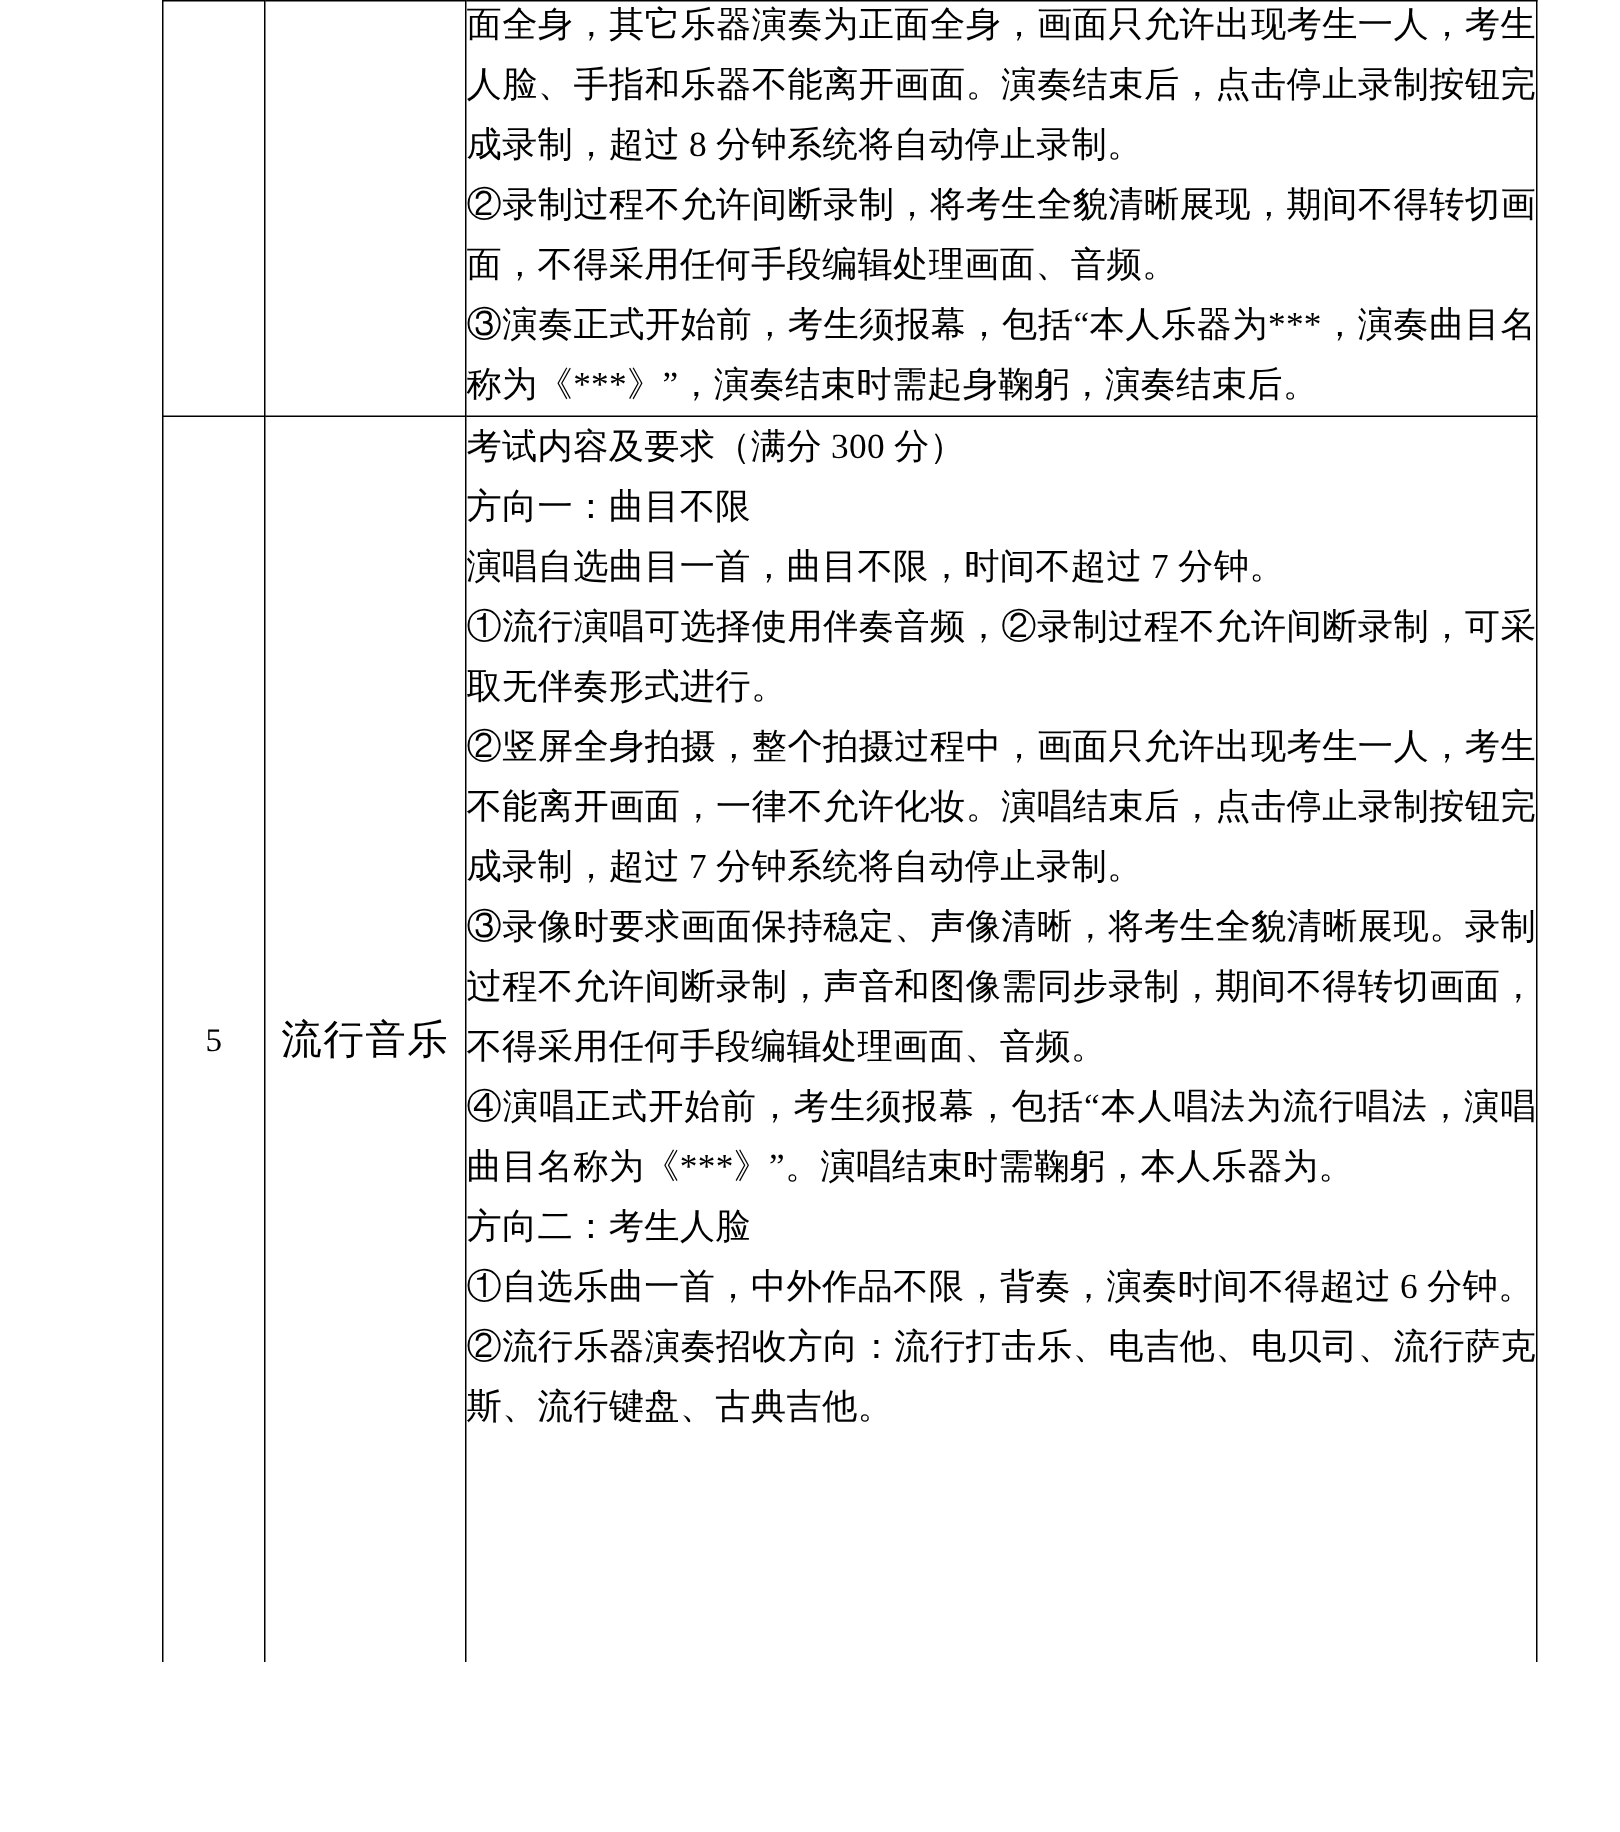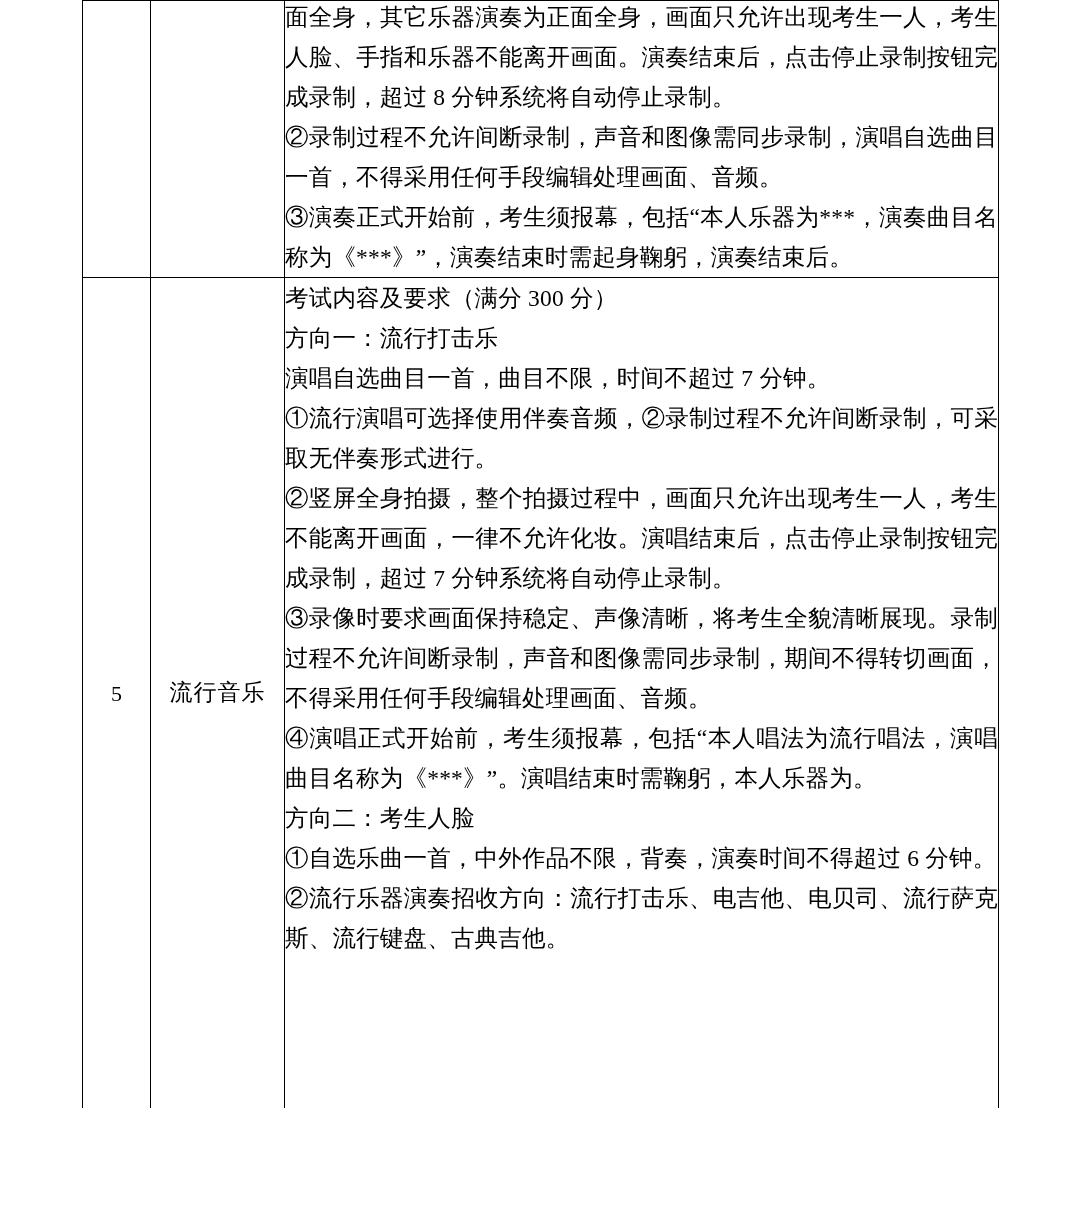--- a/index.html
+++ b/index.html
@@ -17,40 +17,40 @@
   .page {
     position: relative;
     width: 1080px;
     height: 1221px;
     box-sizing: border-box;
   }
   table.doc-table {
     border-collapse: collapse;
     table-layout: fixed;
     width: 916px;
-    margin-left: 82px;
+    margin-left: 108px;
     padding-left: 35px;
   }
   table.doc-table td {
     border: 1.5px solid #000000;
     vertical-align: top;
     padding: 0;
   }
   
   col.c-num { width: 68px; }
   col.c-name { width: 134px; }
   col.c-body { width: 714px; }
 
   .cell-num, .cell-name {
     text-align: center;
     font-size: 22px;
     line-height: 1.5;
   }
   .cell-name {
-    font-size: 23px;
+    font-size: 27px;
     letter-spacing: 1px;
   }
   .cell-body {
     padding: 2px 14px 6px 14px;
   }
   .para {
     font-size: 23.5px;
     line-height: 40px;
     text-align: justify;
     text-justify: inter-ideograph;
@@ -100,38 +100,38 @@
             <span class="num-text"></span>
           </div>
         </td>
         <td class="cell-name">
           <div class="name-wrap">
             <span class="name-text"></span>
           </div>
         </td>
         <td class="cell-body">
           <p class="para">面全身，其它乐器演奏为正面全身，画面只允许出现考生一人，考生人脸、手指和乐器不能离开画面。演奏结束后，点击停止录制按钮完成录制，超过 8 分钟系统将自动停止录制。</p>
-          <p class="para">②录制过程不允许间断录制，声音和图像需同步录制，演唱自选曲目一首，不得采用任何手段编辑处理画面、音频。</p>
+          <p class="para">②录制过程不允许间断录制，将考生全貌清晰展现，期间不得转切画面，不得采用任何手段编辑处理画面、音频。</p>
           <p class="para">③演奏正式开始前，考生须报幕，包括“本人乐器为***，演奏曲目名称为《***》”，演奏结束时需起身鞠躬，演奏结束后。</p>
         </td>
       </tr>
       <tr>
         <td class="cell-num last-row-clip">
           <div class="num-wrap" style="height:830px;">
             <span class="num-text">5</span>
           </div>
         </td>
         <td class="cell-name last-row-clip">
           <div class="name-wrap" style="height:830px;">
             <span class="name-text">流行音乐</span>
           </div>
         </td>
         <td class="cell-body last-row-clip">
           <p class="para bold">考试内容及要求（满分 300 分）</p>
-          <p class="para bold">方向一：流行打击乐</p>
+          <p class="para bold">方向一：曲目不限</p>
           <p class="para">演唱自选曲目一首，曲目不限，时间不超过 7 分钟。</p>
           <p class="para">①流行演唱可选择使用伴奏音频，②录制过程不允许间断录制，可采取无伴奏形式进行。</p>
           <p class="para">②竖屏全身拍摄，整个拍摄过程中，画面只允许出现考生一人，考生不能离开画面，一律不允许化妆。演唱结束后，点击停止录制按钮完成录制，超过 7 分钟系统将自动停止录制。</p>
           <p class="para">③录像时要求画面保持稳定、声像清晰，将考生全貌清晰展现。录制过程不允许间断录制，声音和图像需同步录制，期间不得转切画面，不得采用任何手段编辑处理画面、音频。</p>
           <p class="para">④演唱正式开始前，考生须报幕，包括“本人唱法为流行唱法，演唱曲目名称为《***》”。演唱结束时需鞠躬，本人乐器为。</p>
           <p class="para bold">方向二：考生人脸</p>
           <p class="para">①自选乐曲一首，中外作品不限，背奏，演奏时间不得超过 6 分钟。</p>
           <p class="para">②流行乐器演奏招收方向：流行打击乐、电吉他、电贝司、流行萨克斯、流行键盘、古典吉他。</p>
         </td>
       </tr>

